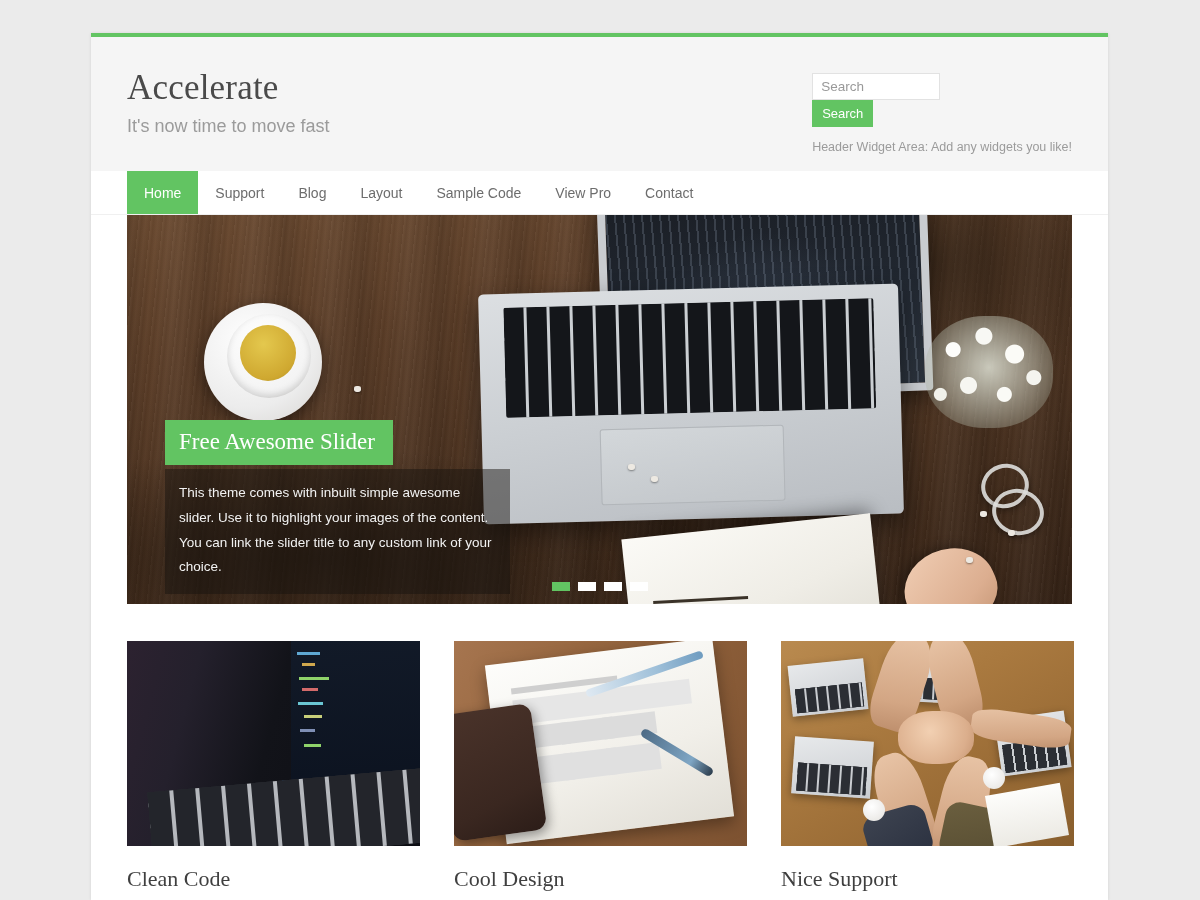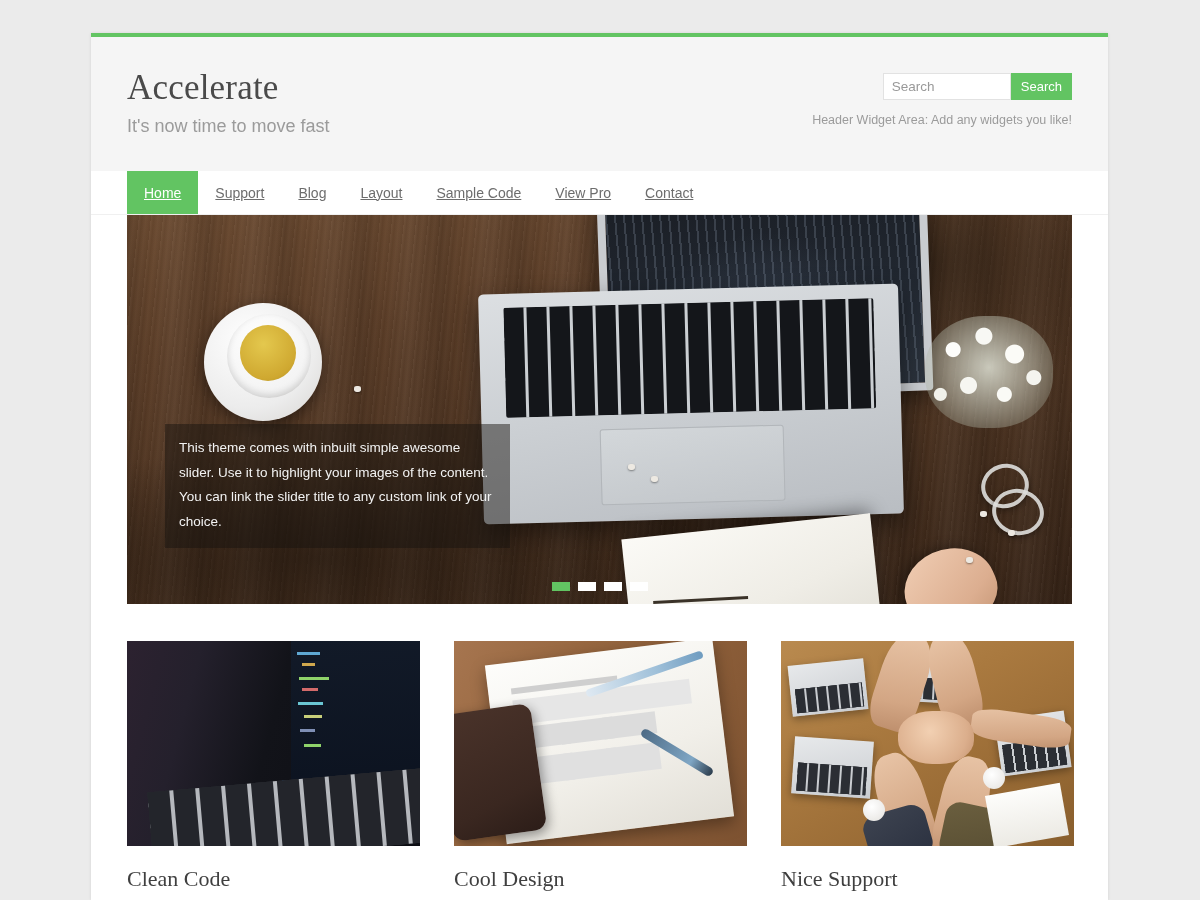--- a/index.html
+++ b/index.html
@@ -49,21 +49,21 @@
     font-size: 18px;
     color: #9b9b9b;
     font-weight: 400;
   }
 
   .header-widget-block {
     position: absolute;
     right: 36px; top: 36px;
     text-align: right;
   }
-  .search-row { display: flex; justify-content: flex-end; align-items: flex-start; }
+  .search-row { display: flex; justify-content: flex-end; align-items: flex-start; flex-direction: column; }
   .search-input {
     width: 128px; height: 27px;
     border: 1px solid #e2e2e2;
     background: #fff;
     font-size: 13.5px;
     color: #555;
     padding: 0 8px;
     font-family: "Liberation Sans", sans-serif;
     outline: none;
   }
@@ -95,21 +95,20 @@
     align-items: stretch;
     border-bottom: 1px solid #f0f0f0;
   }
   .nav-item {
     display: flex; align-items: center;
     padding: 0 17px;
     font-size: 14px;
     color: #6d6d6d;
     cursor: pointer;
     white-space: nowrap;
-    text-decoration: underline;
   }
   .nav-item.active {
     background: #62c462;
     color: #ffffff;
   }
 
   
   .slider-region {
     position: relative;
     margin: 0 36px;
@@ -470,20 +469,21 @@
 
       <div class="crumb" style="left:53%; top:64%;"></div>
       <div class="crumb" style="left:55.5%; top:67%;"></div>
       <div class="crumb" style="right:9%; top:76%;"></div>
       <div class="crumb" style="right:6%; top:81%;"></div>
       <div class="crumb" style="right:10.5%; top:88%;"></div>
       <div class="crumb" style="left:24%; top:44%;"></div>
     </div>
 
     <div class="slider-caption">
+      <div class="slider-title">Free Awesome Slider</div>
       <div class="slider-text">This theme comes with inbuilt simple awesome slider. Use it to highlight your images of the content. You can link the slider title to any custom link of your choice.</div>
     </div>
 
     <div class="slider-dots">
       <div class="slider-dot active"></div>
       <div class="slider-dot"></div>
       <div class="slider-dot"></div>
       <div class="slider-dot"></div>
     </div>
   </section>

